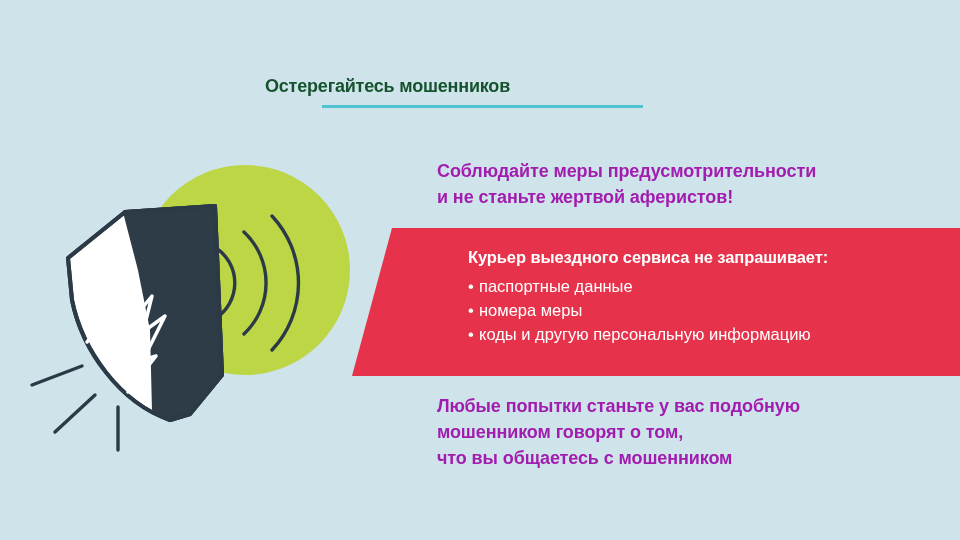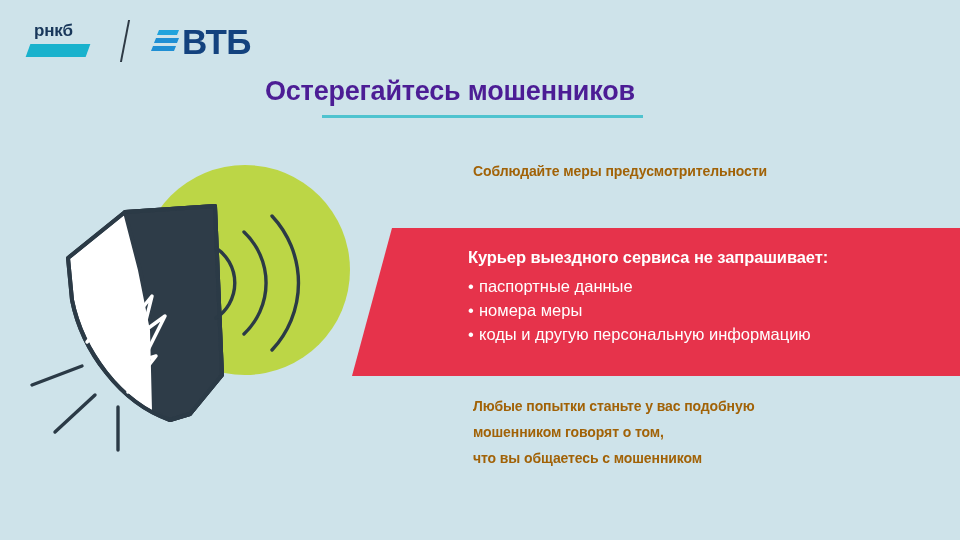--- a/index.html
+++ b/index.html
@@ -92,23 +92,23 @@
   }
 
   
   #title-block {
     position: absolute;
     left: 265px;
     top: 76px;
     width: 500px;
   }
   #page-title {
-    font-size: 27px;
-    font-weight: bold;
-    color: #4c1d95;
+    font-size: 18px;
+    font-weight: bold;
+    color: #14532d;
     letter-spacing: -0.2px;
     white-space: nowrap;
   }
   #title-rule {
     margin-top: 8px;
     margin-left: 57px;
     width: 321px;
     height: 3px;
     background: #4fc3cf;
   }
@@ -157,55 +157,35 @@
   .banner-bullet {
     display: inline-block;
     width: 11px;
     flex: 0 0 11px;
     font-size: 16.5px;
   }
 
   
   .para {
     position: absolute;
-    color: #a16207;
-    font-size: 14px;
+    color: #a21caf;
+    font-size: 18px;
     font-weight: bold;
     line-height: 26px;
     letter-spacing: -0.1px;
     white-space: nowrap;
-    margin-left: 36px;
   }
   #intro-para { left: 437px; top: 158px; }
   #outro-para { left: 437px; top: 393px; }
 </style>
 </head>
 <body>
 
 <div id="slide">
 
-  <div id="logo-bar">
-
-    <div id="rnkb-logo">
-      <div id="rnkb-wordmark">рнкб</div>
-      <div id="rnkb-bar"></div>
-    </div>
-
-    <div id="logo-divider"></div>
-
-    <div id="vtb-logo">
-      <span id="vtb-stripes">
-        <i></i>
-          <i></i>
-          <i></i>
-      </span>
-      <span id="vtb-wordmark">ВТБ</span>
-    </div>
-
-  </div>
 
   <div id="title-block">
     <div id="page-title">Остерегайтесь мошенников</div>
     <div id="title-rule"></div>
   </div>
 
   <svg id="illustration" viewBox="0 0 400 370">
 
     <circle cx="245" cy="150" r="105" fill="#bcd646"></circle>
 
@@ -226,20 +206,21 @@
     <path d="M 244 214 A 70 70 0 0 0 244 112" fill="none" stroke="#2b3a46" stroke-width="3.4" stroke-linecap="round"></path>
     <path d="M 272 230 A 98 98 0 0 0 272 96" fill="none" stroke="#2b3a46" stroke-width="3.4" stroke-linecap="round"></path>
 
     <line x1="32" y1="265" x2="82" y2="246" stroke="#2b3a46" stroke-width="3.4" stroke-linecap="round"></line>
     <line x1="55" y1="312" x2="95" y2="275" stroke="#2b3a46" stroke-width="3.4" stroke-linecap="round"></line>
     <line x1="118" y1="287" x2="118" y2="330" stroke="#2b3a46" stroke-width="3.4" stroke-linecap="round"></line>
   </svg>
 
   <div class="para" id="intro-para">
     <div>Соблюдайте меры предусмотрительности</div>
+    <div>и не станьте жертвой аферистов!</div>
   </div>
 
   <div id="red-banner">
     <div id="banner-content">
       <div id="banner-heading">Курьер выездного сервиса не запрашивает:</div>
 
       <div class="banner-item">
         <span class="banner-bullet">•</span>
         <span>паспортные данные</span>
       </div>

